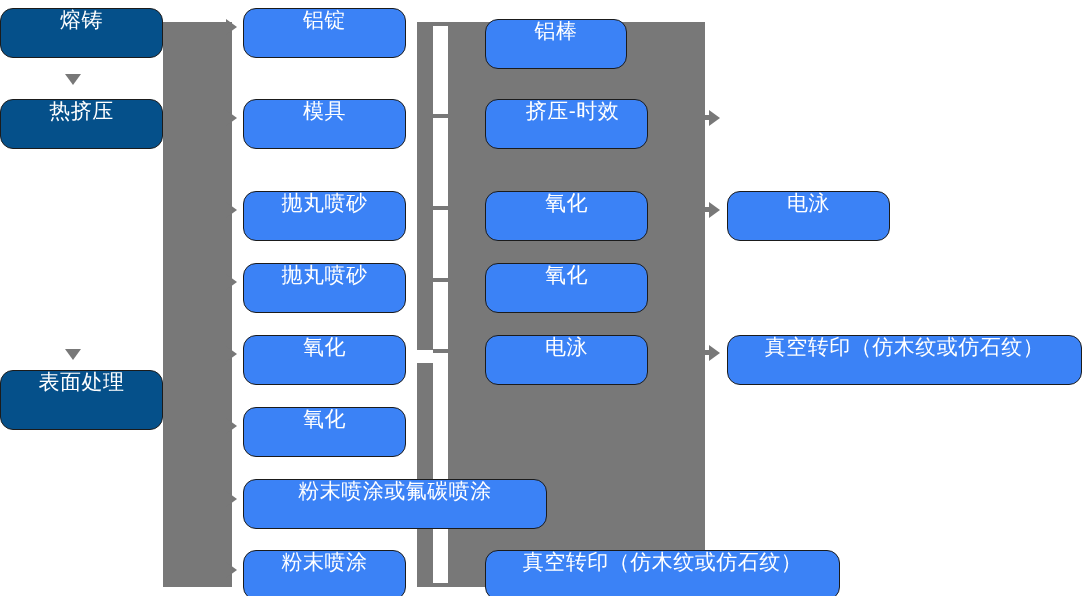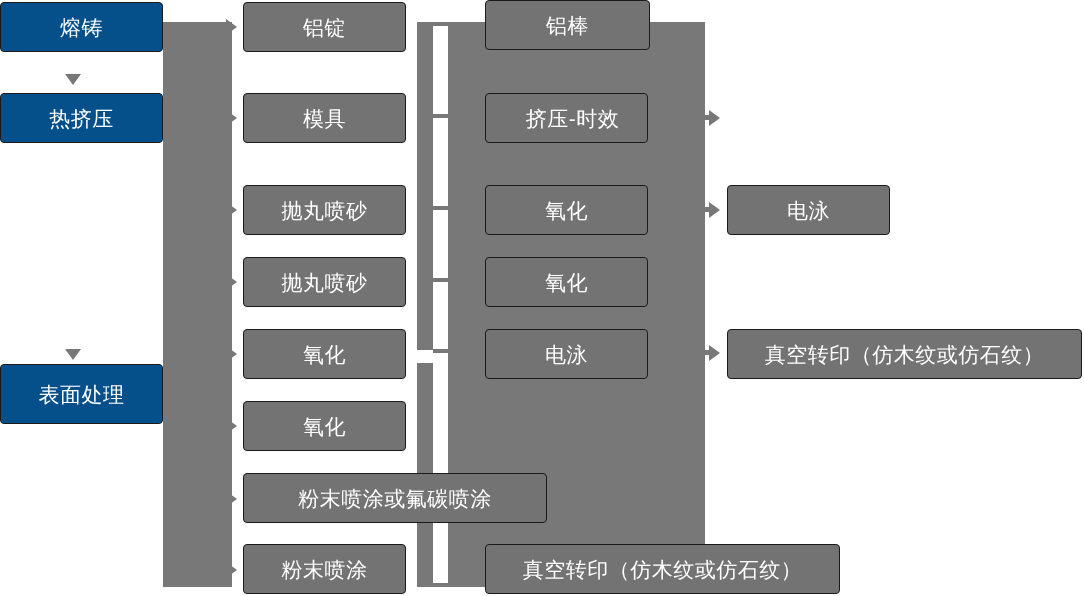--- a/index.html
+++ b/index.html
@@ -48,35 +48,35 @@
     position: absolute;
     background: #787878;
     height: 5px;
   }
 
   
   .node {
     position: absolute;
     box-sizing: border-box;
     display: flex;
-    align-items: center;
     justify-content: center;
     color: #ffffff;
     border: 1px solid #1b1b1b;
-    border-radius: 4px;
+    border-radius: 13px;
     font-size: 21px;
     line-height: 1;
     letter-spacing: 0.5px;
     white-space: nowrap;
+    margin-top: 6px;
   }
   .node.dark {
     background: #05508A;
   }
   .node.light {
-    background: #737373;
+    background: #3b82f6;
   }
   
   .node::after {
     content: "";
     position: absolute;
     left: 4px;
     right: -4px;
     bottom: -4px;
     height: 4px;
     background: rgba(120,120,120,0.30);
@@ -158,21 +158,21 @@
   <div class="node light" style="left:243px; top:401px; width:163px; height:50px;">
     <span>氧化</span>
   </div>
   <div class="node light" style="left:243px; top:473px; width:304px; height:50px;">
     <span>粉末喷涂或氟碳喷涂</span>
   </div>
   <div class="node light" style="left:243px; top:544px; width:163px; height:50px;">
     <span>粉末喷涂</span>
   </div>
 
-  <div class="node light" style="left:485px; top:0; width:165px; height:50px;">
+  <div class="node light" style="left:485px; top:13px; width:142px; height:50px;">
     <span>铝棒</span>
   </div>
   <div class="node light" style="left:485px; top:93px; width:163px; height:50px;padding-left:12px;">
     <span>挤压-时效</span>
   </div>
   <div class="node light" style="left:485px; top:185px; width:163px; height:50px;">
     <span>氧化</span>
   </div>
   <div class="node light" style="left:485px; top:257px; width:163px; height:50px;">
     <span>氧化</span>

